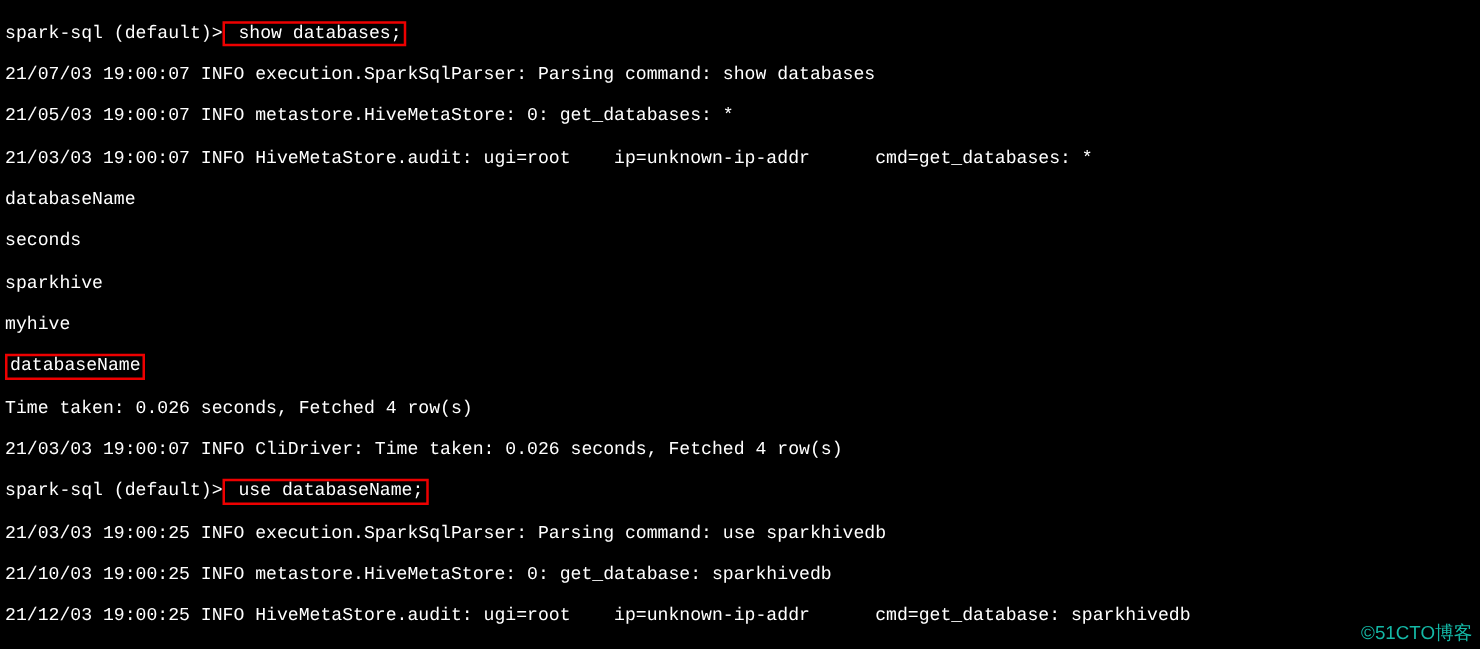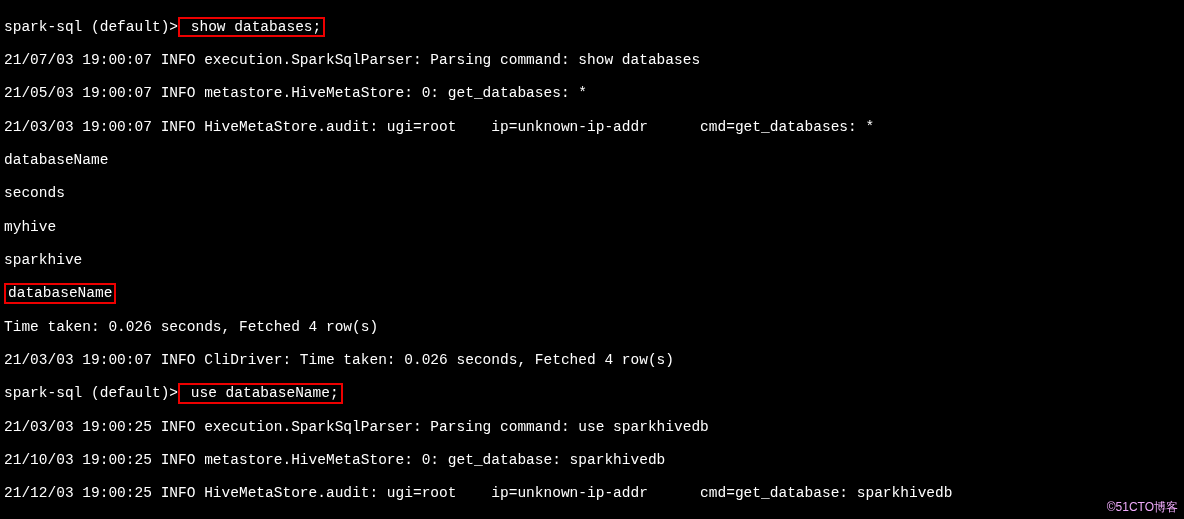--- a/index.html
+++ b/index.html
@@ -24,37 +24,37 @@
     display:inline-block; 
     border: 2px solid #e00;
     margin-top:-2px; margin-bottom:-2px;
     padding: 0 2px;
     vertical-align: baseline;
   }
   .watermark {
     position:absolute;
     right: 6px;
     bottom: 4px;
-    color: #f0abfc;
-    font-size: 12px;
+    color: #14b8a6;
+    font-size: 15px;
     font-family: sans-serif;
   }
 </style>
 </head>
 <body>
 
 <div class="terminal">
 <span class="line"><span>spark-sql (default)&gt;</span><span class="hl"> show databases;</span></span>
 <span class="line">21/07/03 19:00:07 INFO execution.SparkSqlParser: Parsing command: show databases</span>
 <span class="line">21/05/03 19:00:07 INFO metastore.HiveMetaStore: 0: get_databases: *</span>
 <span class="line">21/03/03 19:00:07 INFO HiveMetaStore.audit: ugi=root    ip=unknown-ip-addr      cmd=get_databases: *</span>
 <span class="line">databaseName</span>
 <span class="line">seconds</span>
+<span class="line">sparkhive</span>
 <span class="line">myhive</span>
-<span class="line">sparkhive</span>
 <span class="line"><span class="hl">databaseName</span></span>
 <span class="line">Time taken: 0.026 seconds, Fetched 4 row(s)</span>
 <span class="line">21/03/03 19:00:07 INFO CliDriver: Time taken: 0.026 seconds, Fetched 4 row(s)</span>
 <span class="line"><span>spark-sql (default)&gt;</span><span class="hl"> use databaseName;</span></span>
 <span class="line">21/03/03 19:00:25 INFO execution.SparkSqlParser: Parsing command: use sparkhivedb</span>
 <span class="line">21/10/03 19:00:25 INFO metastore.HiveMetaStore: 0: get_database: sparkhivedb</span>
 <span class="line">21/12/03 19:00:25 INFO HiveMetaStore.audit: ugi=root    ip=unknown-ip-addr      cmd=get_database: sparkhivedb</span>
 <span class="line">Response code</span>
 
 

